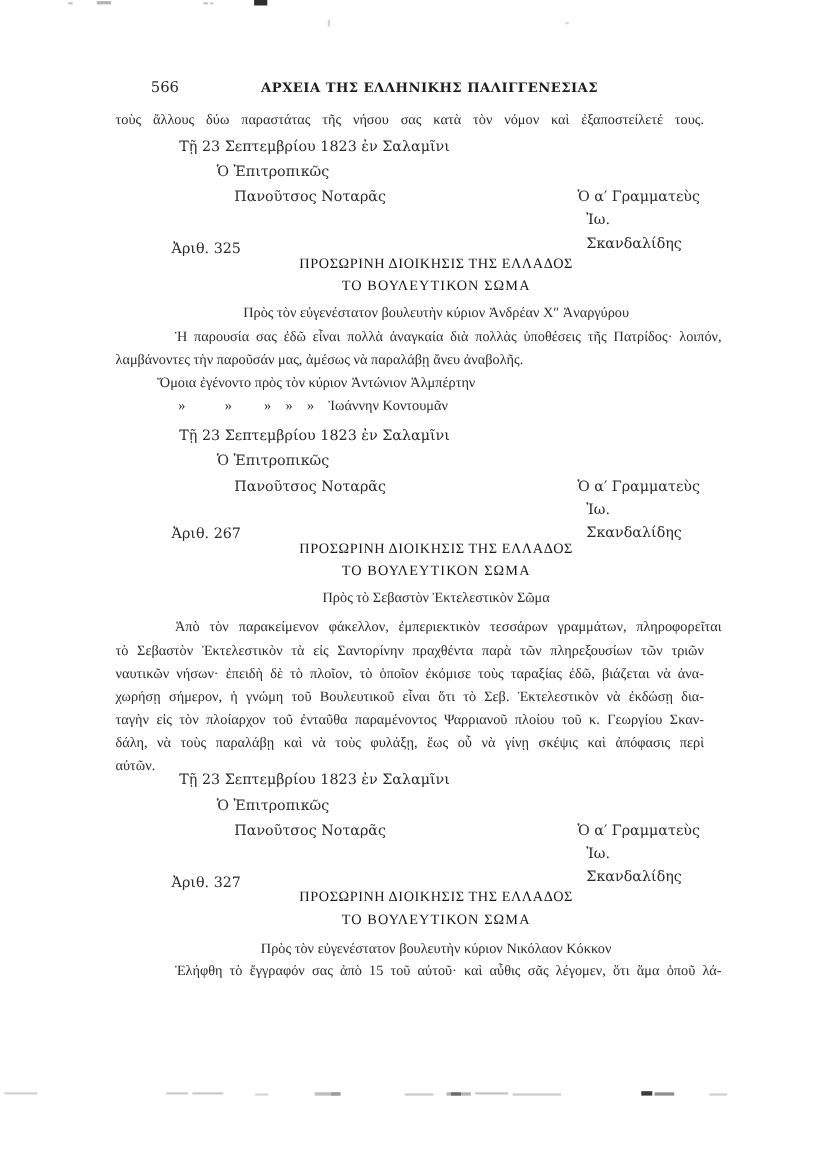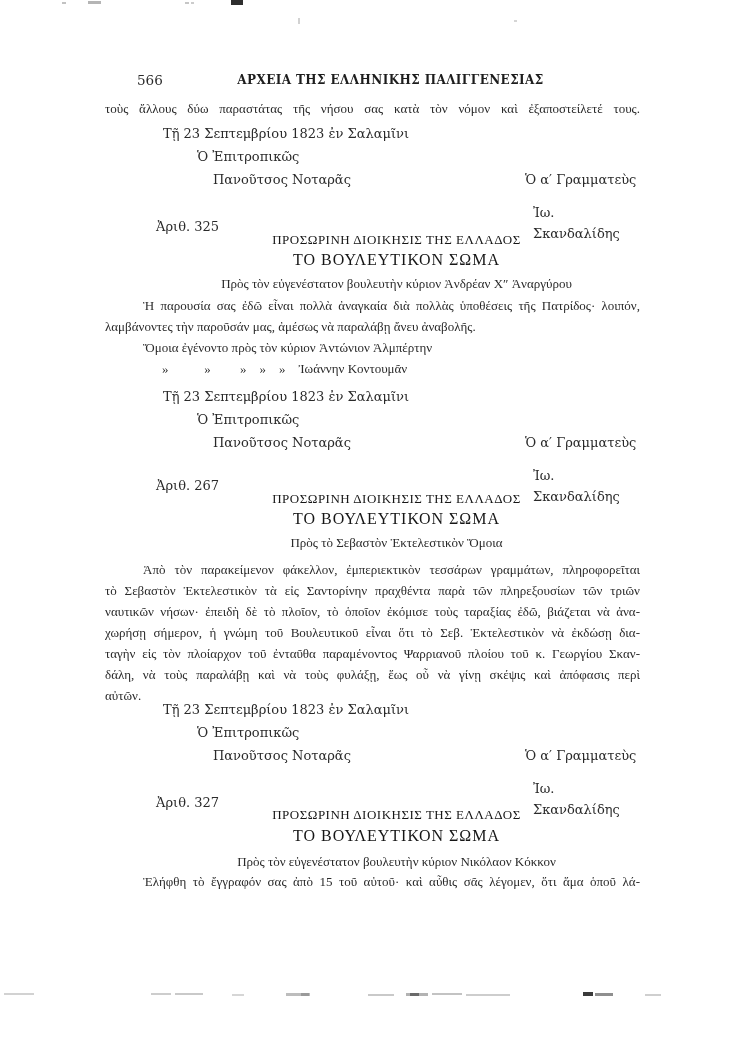--- a/index.html
+++ b/index.html
@@ -5,34 +5,34 @@
   html, body { margin:0; padding:0; background:#ffffff; }
   .page {
     position:relative; width:664px; height:1052px; overflow:hidden;
     background:#ffffff; color:#2a2a2a;
     font-family:"DejaVu Serif", "Liberation Serif", serif;
     font-size:13px; line-height:21px;
   }
   .col { position:absolute; left:105px; width:535px; }
   .abs { position:absolute; left:0; width:535px;font-family:Liberation Serif, serif; }
   .just { text-align:justify; text-align-last:justify; }
-  .indent { text-indent:38px; }
+  .indent { text-indent:38px;margin-left:16px; }
   .center { text-align:center; padding-left:24px; }
   .pre { white-space:pre; }
   .running-title { font-weight:bold; font-size:12px; letter-spacing:0.4px; color:#1d1d1d; padding-left:36px; }
   .pagenum { position:absolute; left:32px; top:0; font-size:13.5px; }
   .docnum { position:absolute; left:35px; top:0;margin-left:16px; }
   .h1 { font-size:13px; letter-spacing:0.5px; color:#161616; }
-  .h2 { font-size:16px; letter-spacing:1px; color:#161616; }
+  .h2 { font-size:13px; letter-spacing:1px; color:#161616; }
   .sig { position:absolute; left:0; width:535px; height:92px; }
   .s-date { position:absolute; left:58px; top:0; }
   .s-role { position:absolute; left:92px; top:23px; }
   .s-name { position:absolute; left:108px; top:46px; }
   .s-right { position:absolute; left:420px; top:46px; }
-  .s-right .r2 { padding-left:8px;margin-top:12px; }
+  .s-right .r2 { padding-left:8px; }
   .artifact { position:absolute; }
 </style>
 </head>
 <body>
 
 <div class="page">
 
   <div class="artifact" style="left:62px;top:2px;width:4px;height:2px;background:#c2c2c2"></div>
   <div class="artifact" style="left:88px;top:1px;width:13px;height:3px;background:#b5b5b5"></div>
   <div class="artifact" style="left:185px;top:2px;width:4px;height:2px;background:#c6c6c6"></div>
@@ -80,21 +80,21 @@
         <div>Ὁ α′ Γραμματεὺς</div>
         <div class="r2">Ἰω. Σκανδαλίδης</div>
       </div>
     </div>
   </div>
 
   <div class="col" style="top:475px">
     <div class="docnum">Ἀριθ. 267</div>
     <div class="abs center h1" style="top:13px">ΠΡΟΣΩΡΙΝΗ ΔΙΟΙΚΗΣΙΣ ΤΗΣ ΕΛΛΑΔΟΣ</div>
     <div class="abs center h2" style="top:33px">ΤΟ ΒΟΥΛΕΥΤΙΚΟΝ ΣΩΜΑ</div>
-    <div class="abs center" style="top:57px">Πρὸς τὸ Σεβαστὸν Ἐκτελεστικὸν Ὅμοια</div>
+    <div class="abs center" style="top:57px">Πρὸς τὸ Σεβαστὸν Ἐκτελεστικὸν Σῶμα</div>
     <div class="abs just indent" style="top:84px">Ἀπὸ τὸν παρακείμενον φάκελλον, ἐμπεριεκτικὸν τεσσάρων γραμμάτων, πληροφορεῖται</div>
     <div class="abs just" style="top:105px">τὸ Σεβαστὸν Ἐκτελεστικὸν τὰ εἰς Σαντορίνην πραχθέντα παρὰ τῶν πληρεξουσίων τῶν τριῶν</div>
     <div class="abs just" style="top:126px">ναυτικῶν νήσων· ἐπειδὴ δὲ τὸ πλοῖον, τὸ ὁποῖον ἐκόμισε τοὺς ταραξίας ἐδῶ, βιάζεται νὰ ἀνα-</div>
     <div class="abs just" style="top:147px">χωρήσῃ σήμερον, ἡ γνώμη τοῦ Βουλευτικοῦ εἶναι ὅτι τὸ Σεβ. Ἐκτελεστικὸν νὰ ἐκδώσῃ δια-</div>
     <div class="abs just" style="top:168px">ταγὴν εἰς τὸν πλοίαρχον τοῦ ἐνταῦθα παραμένοντος Ψαρριανοῦ πλοίου τοῦ κ. Γεωργίου Σκαν-</div>
     <div class="abs just" style="top:189px">δάλη, νὰ τοὺς παραλάβῃ καὶ νὰ τοὺς φυλάξῃ, ἕως οὗ νὰ γίνῃ σκέψις καὶ ἀπόφασις περὶ</div>
     <div class="abs" style="top:210px">αὐτῶν.</div>
     <div class="sig" style="top:224px">
       <div class="s-date">Τῇ 23 Σεπτεμβρίου 1823 ἐν Σαλαμῖνι</div>
       <div class="s-role">Ὁ Ἐπιτροπικῶς</div>

